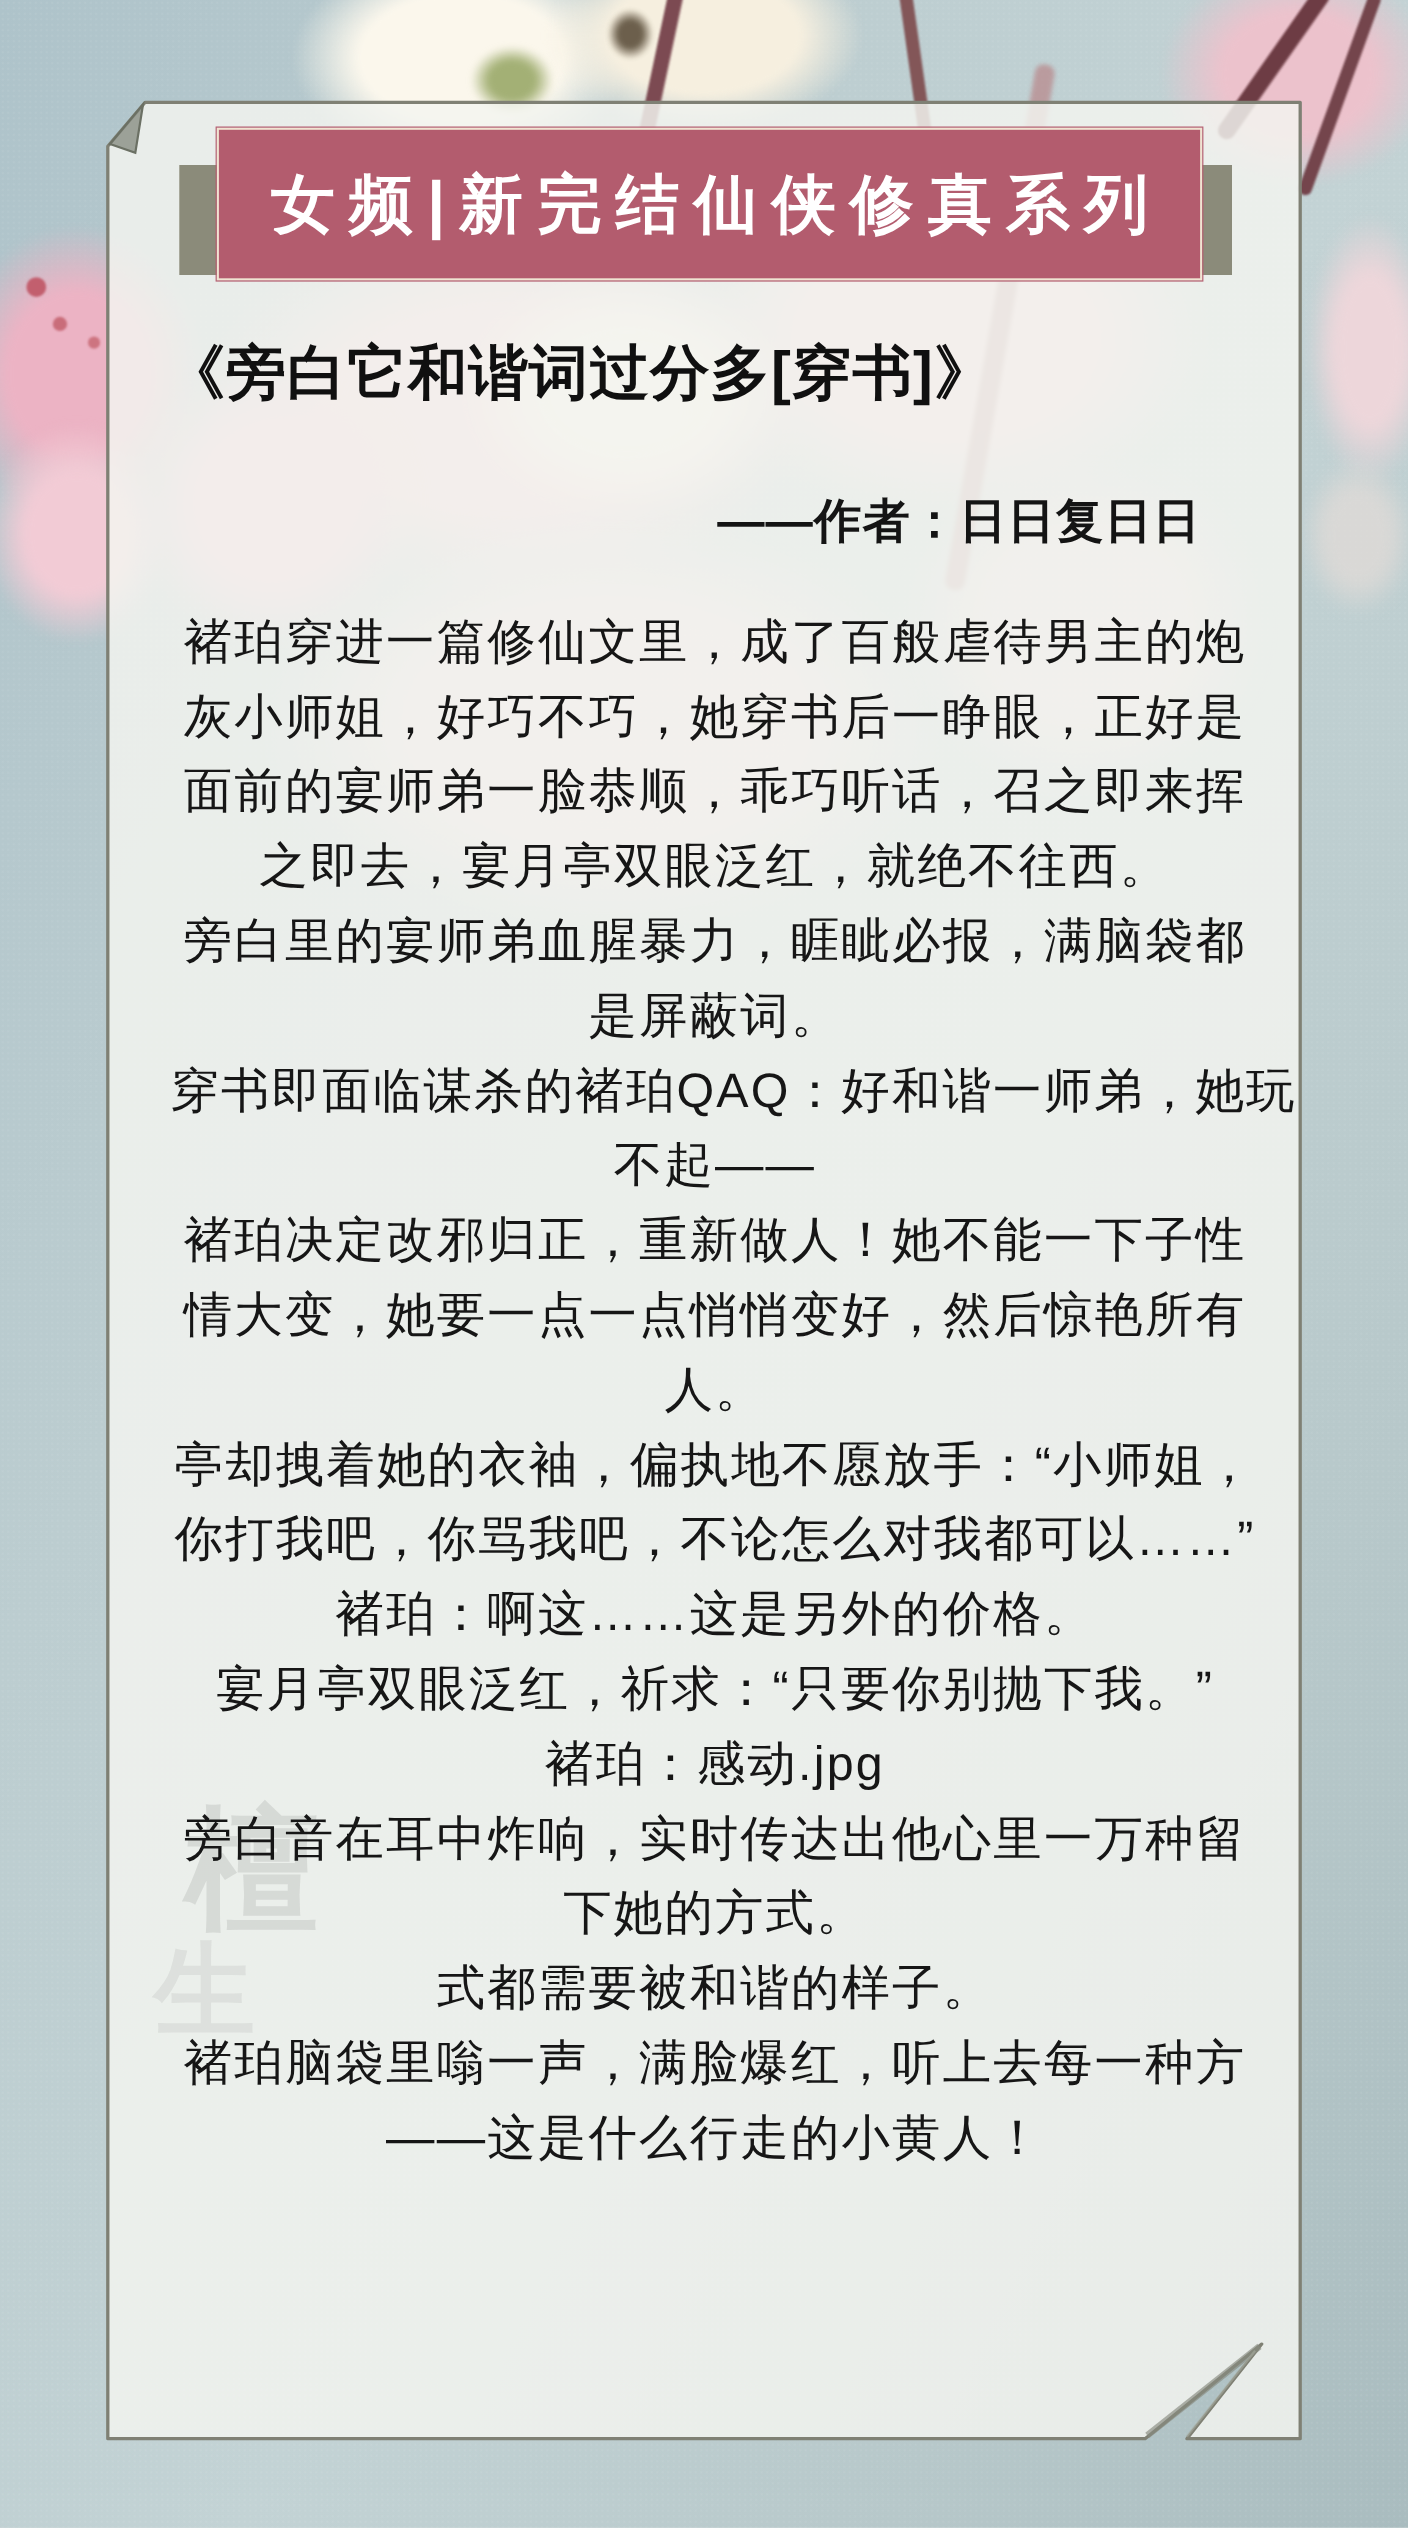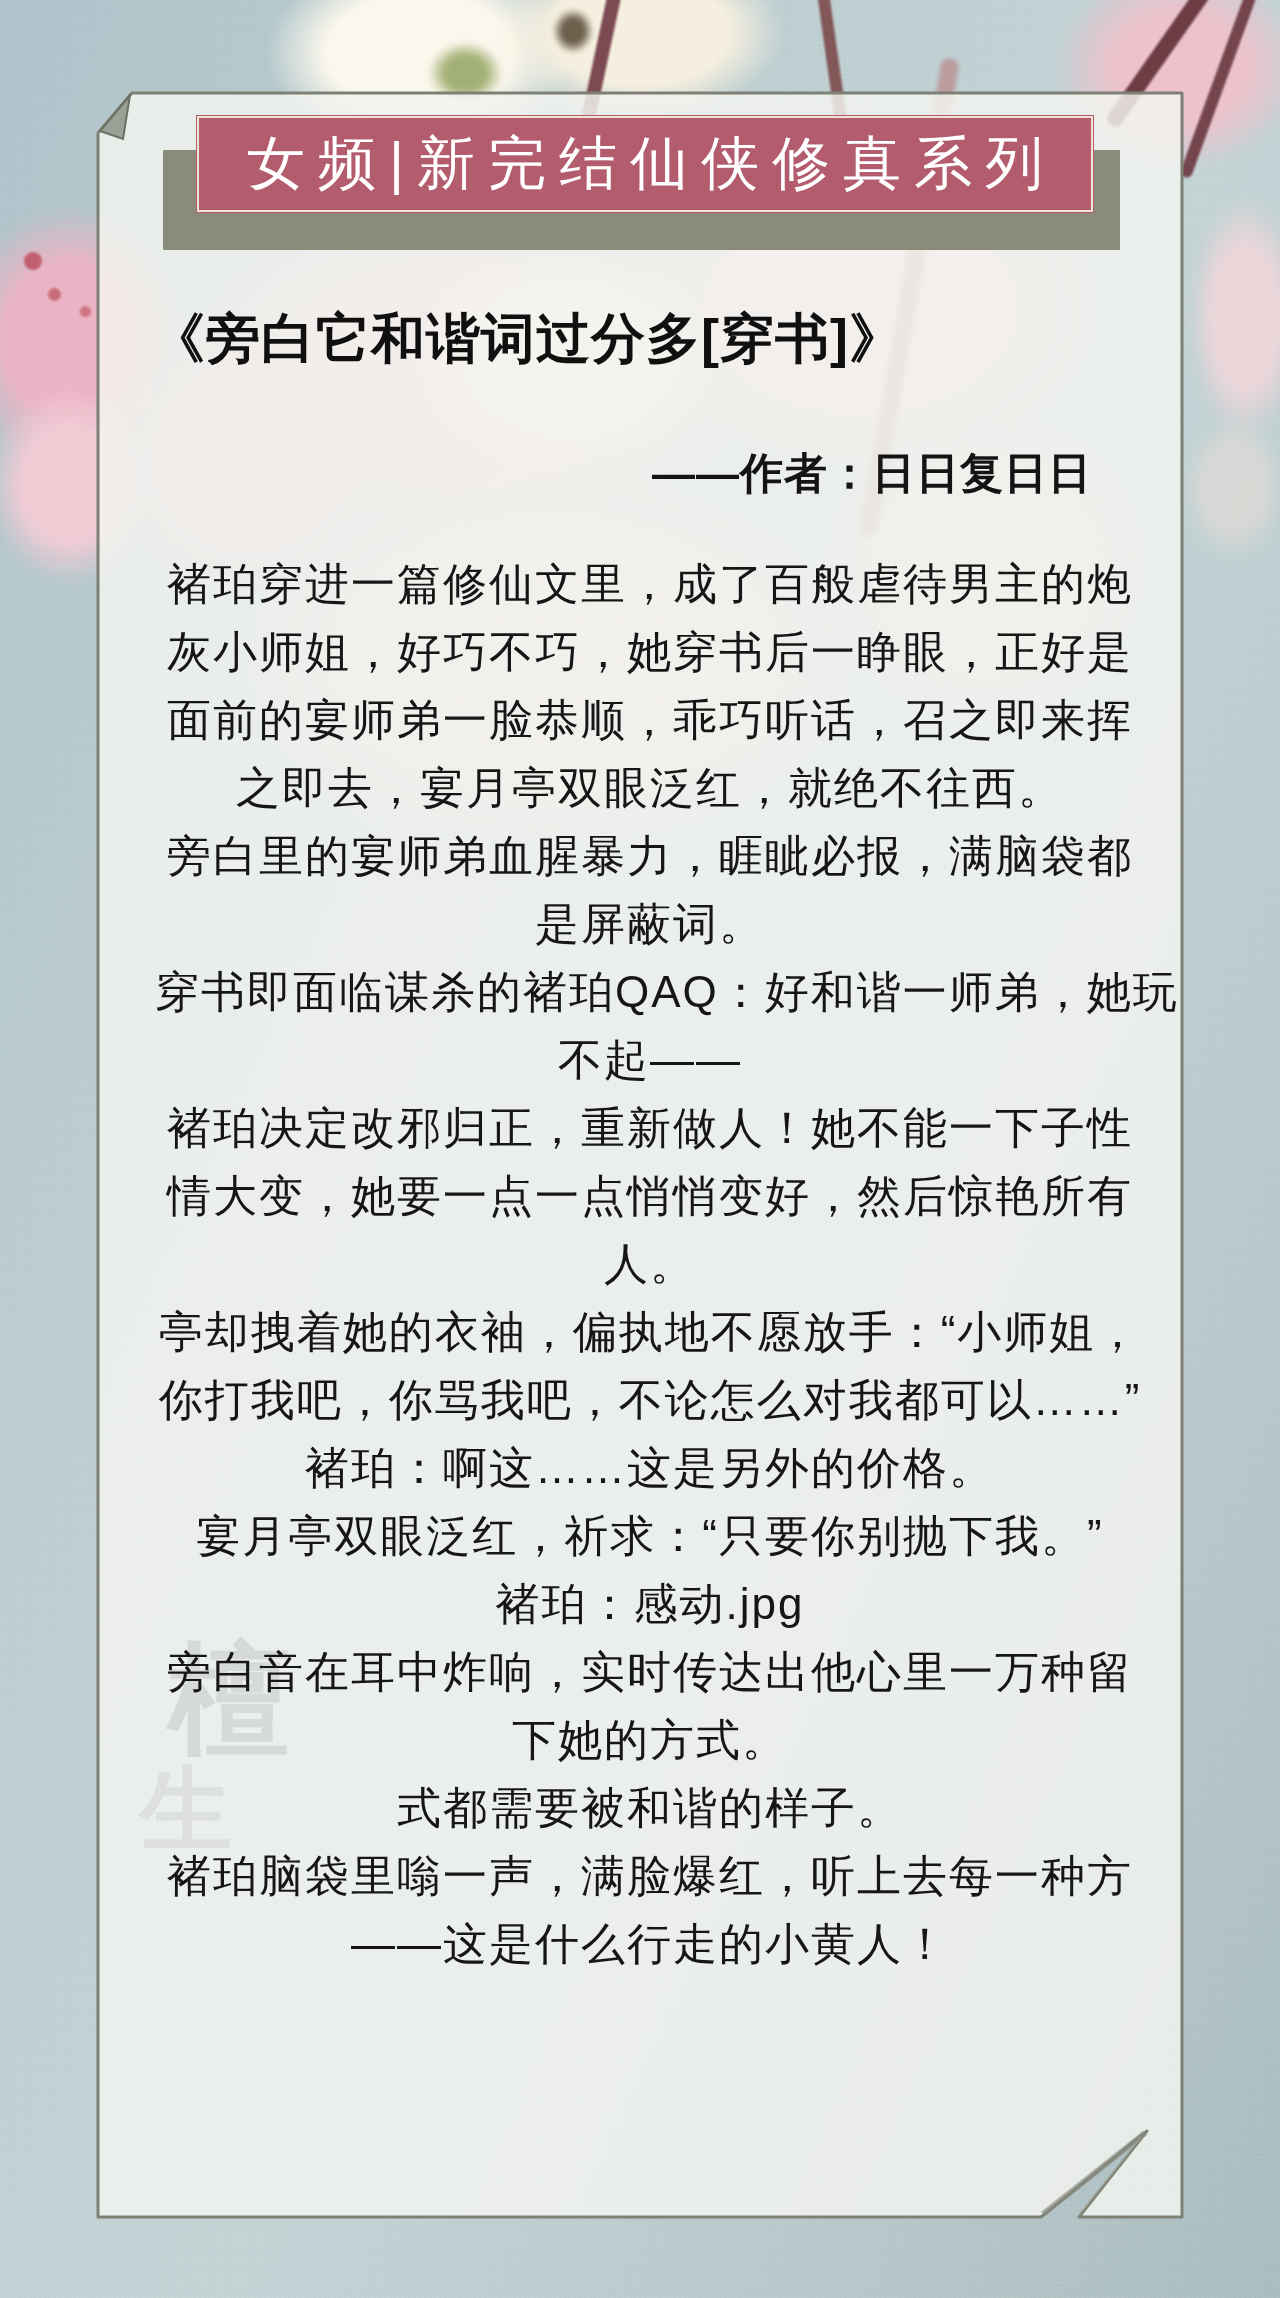--- a/index.html
+++ b/index.html
@@ -12,24 +12,24 @@
       linear-gradient(180deg, #b2c6cc 0%, #bccccf 30%, #bbcbcc 60%, #b0c2c4 100%);
     background-size:5px 5px,100% 100%,100% 100%;
   }
   .blob{position:absolute;border-radius:50%;pointer-events:none;}
   .stem{position:absolute;pointer-events:none;border-radius:8px;}
   
   .card-svg{position:absolute;left:0;top:0;}
   
   .banner-shadow{position:absolute;left:163px;top:150px;width:957px;height:100px;background:#8b8b7a;}
   .banner{
-    position:absolute;left:197px;top:116px;width:896px;height:96px;box-sizing:border-box;
+    position:absolute;left:197px;top:116px;width:896px;height:139px;box-sizing:border-box;
     background:#b35c6e;border:2px solid #f0e4d2;outline:1px solid #b35c6e;
     display:flex;align-items:center;justify-content:center;
-    color:#ffffff;font-size:58px;font-weight:normal;letter-spacing:13px;white-space:nowrap;
+    color:#ffffff;font-size:58px;font-weight:bold;letter-spacing:13px;white-space:nowrap;
     text-indent:13px;
   }
   .book-title{
     position:absolute;left:98px;top:303px;width:859px;text-align:center;
     font-size:54px;font-weight:bold;color:#101010;letter-spacing:1px;white-space:nowrap;
   }
   .author-line{
     position:absolute;top:445px;right:188px;
     font-size:43px;font-weight:bold;color:#141414;letter-spacing:1px;white-space:nowrap;
   }

